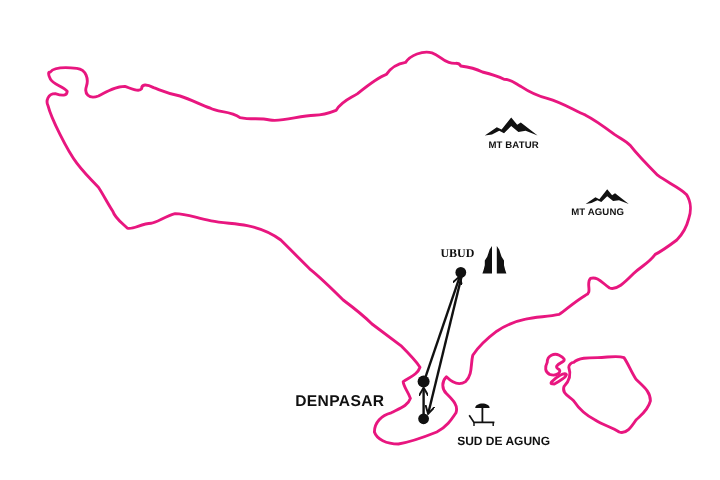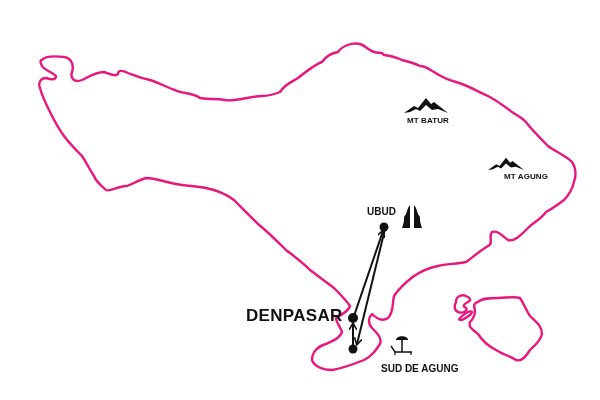--- a/index.html
+++ b/index.html
@@ -4,21 +4,21 @@
   <style>
     html, body { margin: 0; padding: 0; background: #ffffff; }
     body { width: 600px; height: 400px; position: relative; overflow: hidden; font-family: "Liberation Sans", sans-serif; }
     svg.map { position: absolute; left: 0; top: 0; width: 600px; height: 400px; }
     .coast { fill: none; stroke: #e8167f; stroke-width: 2.4; stroke-linejoin: round; stroke-linecap: round; }
     .route { stroke: #111111; stroke-width: 2; fill: none; }
     .stop { fill: #111111; }
     .label { position: absolute; color: #111111; font-weight: bold; white-space: nowrap; }
     .lbl-small { font-size: 8px; letter-spacing: 0.1px; }
     .lbl-mid { font-size: 10px; }
-    .lbl-big { font-size: 17px; letter-spacing: 0.3px; }
+    .lbl-big { font-size: 13px; letter-spacing: 0.3px; margin-top: 20px; }
     .icon { position: absolute; }
   </style>
 </head>
 <body>
 
 <svg class="map" viewBox="0 0 600 400" xmlns="http://www.w3.org/2000/svg">
 
   <path class="coast" d="
     M 42 60 C 45 56, 55 56, 64 57 C 72 58, 74 66, 72 72 C 70 78, 74 83, 82 80
     C 90 76, 96 72, 104 72 C 110 74, 116 77, 118 74 C 118 70, 122 70, 128 73
@@ -76,23 +76,23 @@
     <path d="M0 17 L10 10 L14 12 L22 2 L27 8 L30 6 L44 17 L34 13 L28 14 L22 9 L16 15 L12 13 L6 16 Z" fill="#111111"></path>
   </svg>
 </div>
 <div class="label lbl-small" style="left:407px;top:116px;">MT BATUR</div>
 
 <div class="icon" style="left:488px;top:156px;width:36px;height:15px;">
   <svg width="36" height="15" viewBox="0 0 44 18">
     <path d="M0 17 L10 10 L14 12 L22 2 L27 8 L30 6 L44 17 L34 13 L28 14 L22 9 L16 15 L12 13 L6 16 Z" fill="#111111"></path>
   </svg>
 </div>
-<div class="label lbl-small" style="left:504px;top:172px;">MT AGUNG</div>
+<div class="label lbl-small" style="left:476px;top:172px;">MT AGUNG</div>
 
-<div class="label lbl-mid" style="left:367px;top:206px;">UBUD</div>
+<div class="label lbl-mid" style="left:367px;top:206px;font-family:Liberation Serif, serif;">UBUD</div>
 <div class="icon" style="left:401px;top:205px;width:22px;height:24px;">
   <svg width="22" height="24" viewBox="0 0 22 24">
     <path d="M9 0 L9 23 L1 23 L2 20 L3 16 L3 12 L5 9 L6 6 L7 3 Z" fill="#111111"></path>
     <path d="M13 0 L13 23 L21 23 L20 20 L19 16 L19 12 L17 9 L16 6 L15 3 Z" fill="#111111"></path>
   </svg>
 </div>
 
 <div class="label lbl-big" style="left:246px;top:306px;">DENPASAR</div>
 
 <div class="icon" style="left:390px;top:333px;width:24px;height:22px;">

